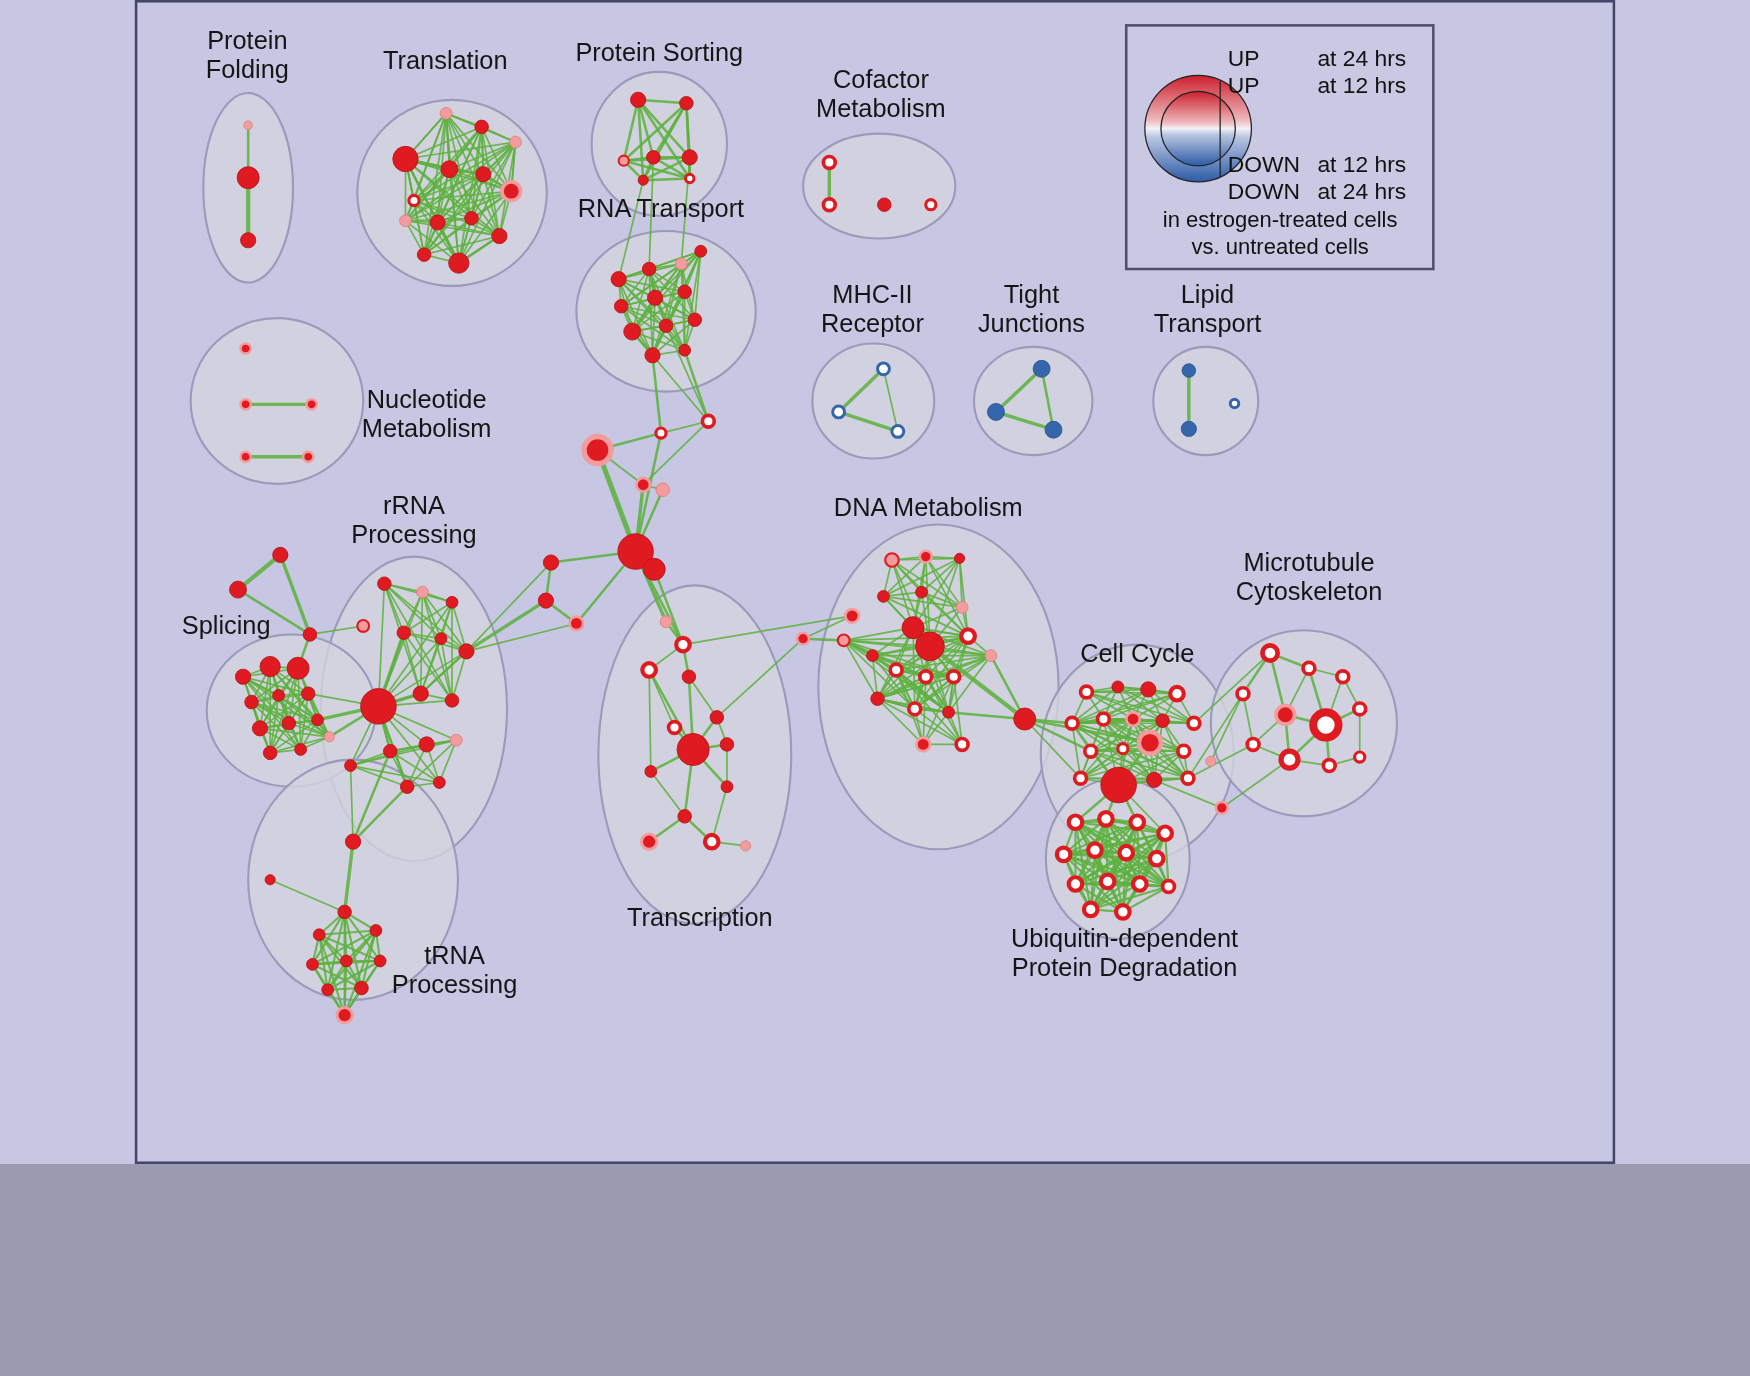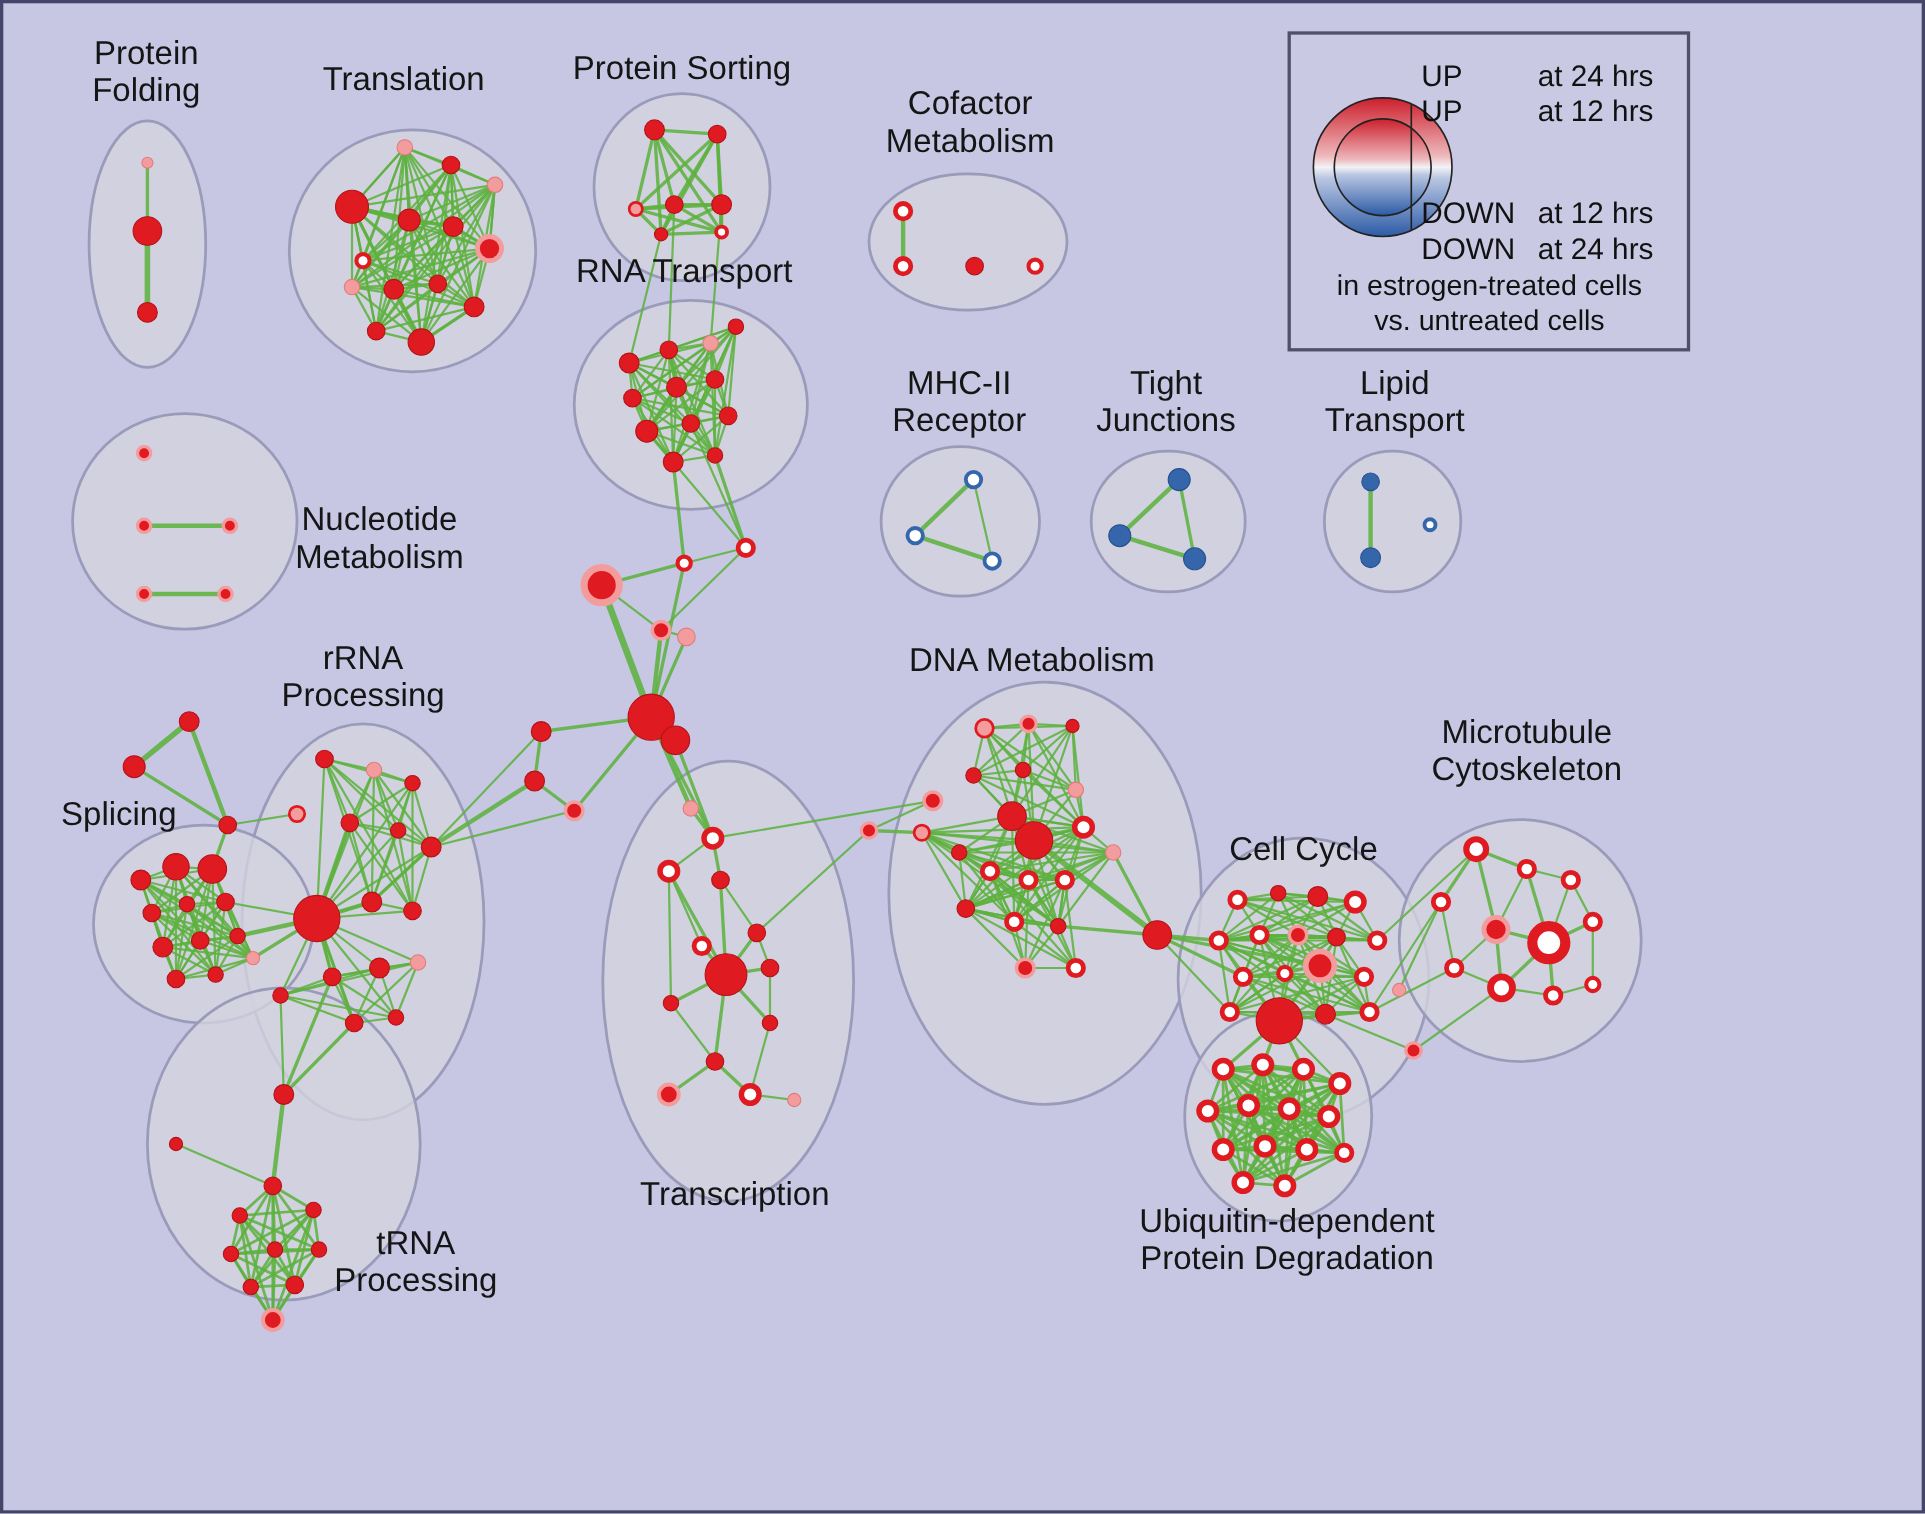--- a/index.html
+++ b/index.html
@@ -1,17 +1,17 @@
 <!DOCTYPE html>
 <html><head>
 <meta charset="utf-8">
 <style>
   html,body{margin:0;padding:0;background:#9a9ab0;}
   .stage{
-    width:1750px;height:1376px;margin:0 auto;position:relative;
+    width:1750px;height:1164px;margin:0 auto;position:relative;
     background:#c7c7e3;
     font-family:"Liberation Sans", sans-serif;
   }
   svg{display:block;width:100%;height:100%;}
   .cluster-ellipse{fill:#d3d3df;fill-opacity:.78;stroke:#9a9abb;stroke-width:2.5;}
   .net-edge{stroke:#5db23f;stroke-opacity:.88;stroke-linecap:round;fill:none;}
   .cluster-label{font-family:"Liberation Sans",sans-serif;font-size:30px;fill:#151515;text-anchor:middle;}
   .legend-box{fill:#c9c9e4;stroke:#50506a;stroke-width:3;}
   .legend-text{font-family:"Liberation Sans",sans-serif;font-size:27px;fill:#111;}
   .legend-caption{font-family:"Liberation Sans",sans-serif;font-size:26px;fill:#111;text-anchor:middle;}

